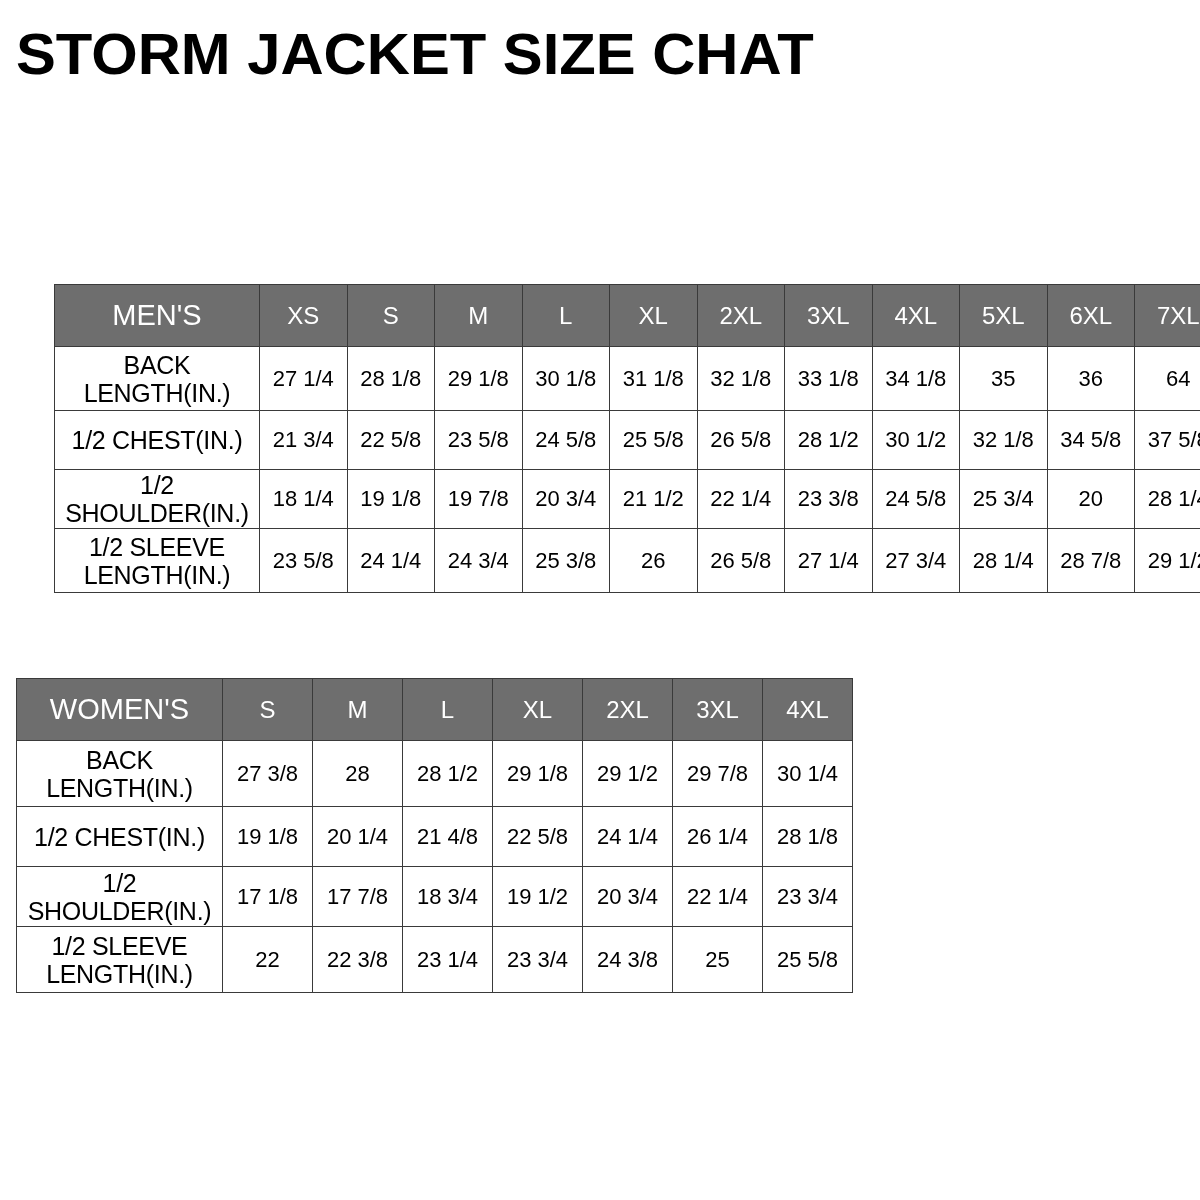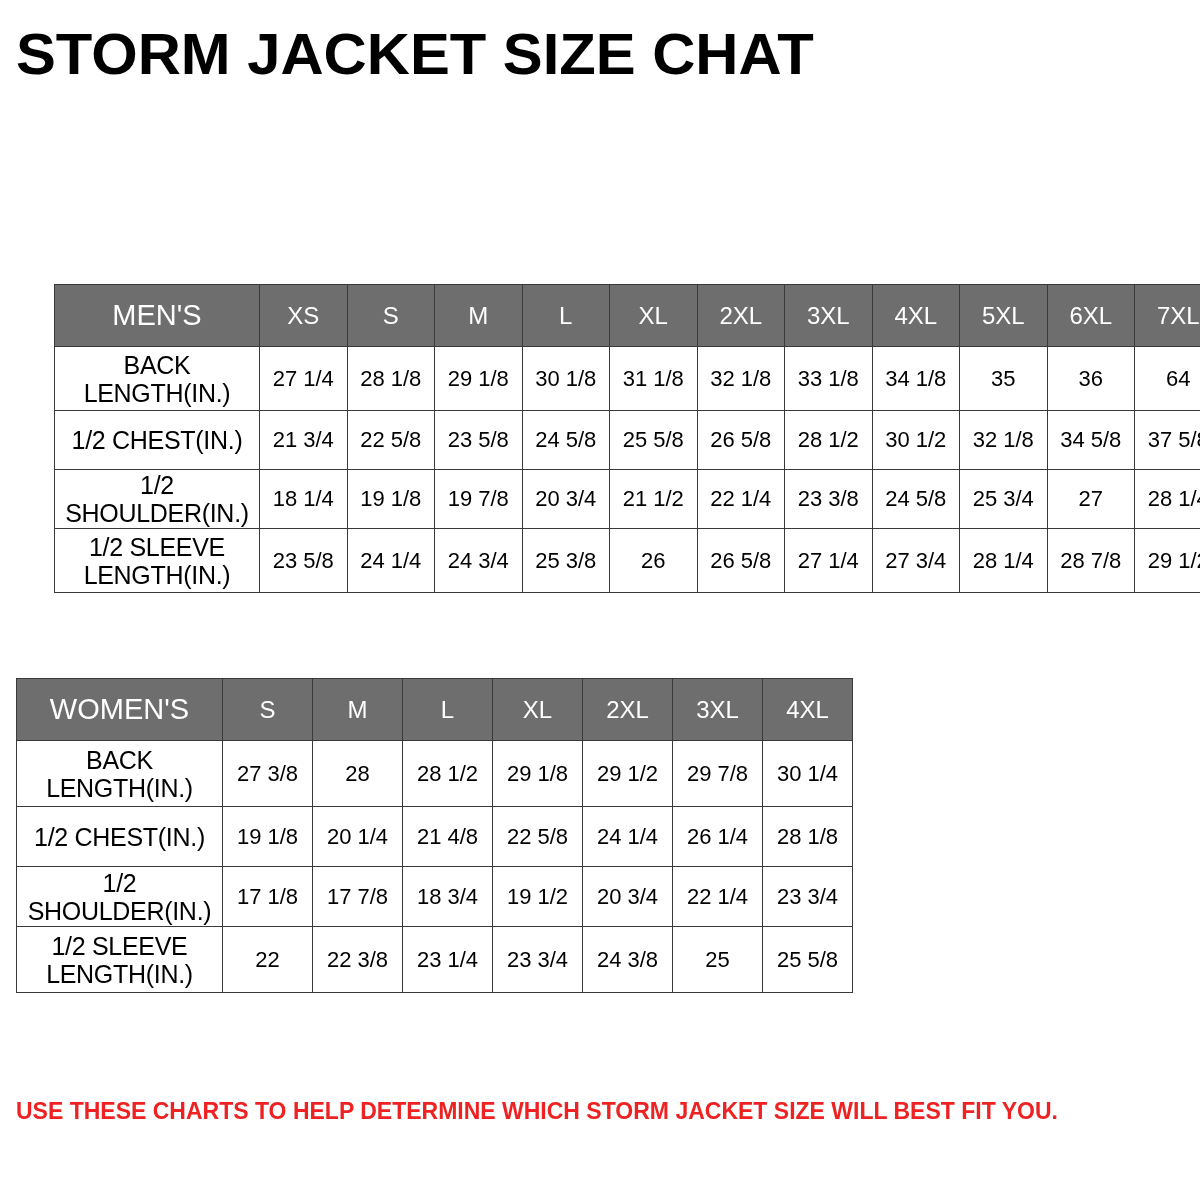--- a/index.html
+++ b/index.html
@@ -199,21 +199,21 @@
           </td>
           <td>18 1/4</td>
           <td>19 1/8</td>
           <td>19 7/8</td>
           <td>20 3/4</td>
           <td>21 1/2</td>
           <td>22 1/4</td>
           <td>23 3/8</td>
           <td>24 5/8</td>
           <td>25 3/4</td>
-          <td>27</td>
+          <td>20</td>
           <td>28 1/4</td>
         </tr>
         <tr class="tall">
           <td class="rowlabel">
             <span>1/2 SLEEVE</span><br>
             <span>LENGTH(IN.)</span>
           </td>
           <td>23 5/8</td>
           <td>24 1/4</td>
           <td>24 3/4</td>
@@ -302,15 +302,14 @@
           <td>23 1/4</td>
           <td>23 3/4</td>
           <td>24 3/8</td>
           <td>25</td>
           <td>25 5/8</td>
         </tr>
       </tbody>
     </table>
   </div>
 
-  <p class="note-bottom">USE THESE CHARTS TO HELP DETERMINE WHICH STORM JACKET  SIZE WILL BEST FIT YOU.</p>
 
 </div>
 
 </body></html>

